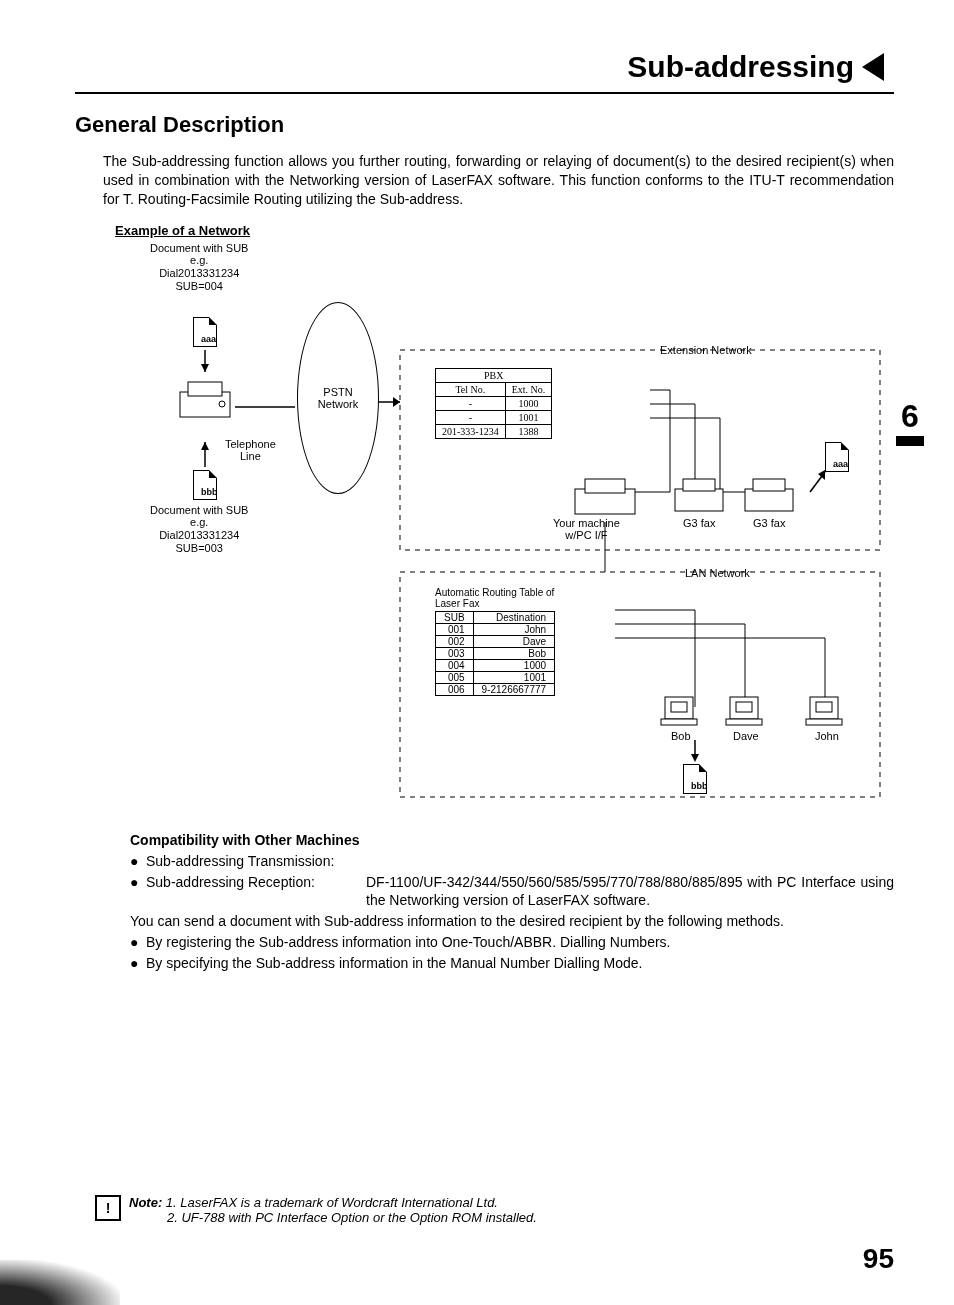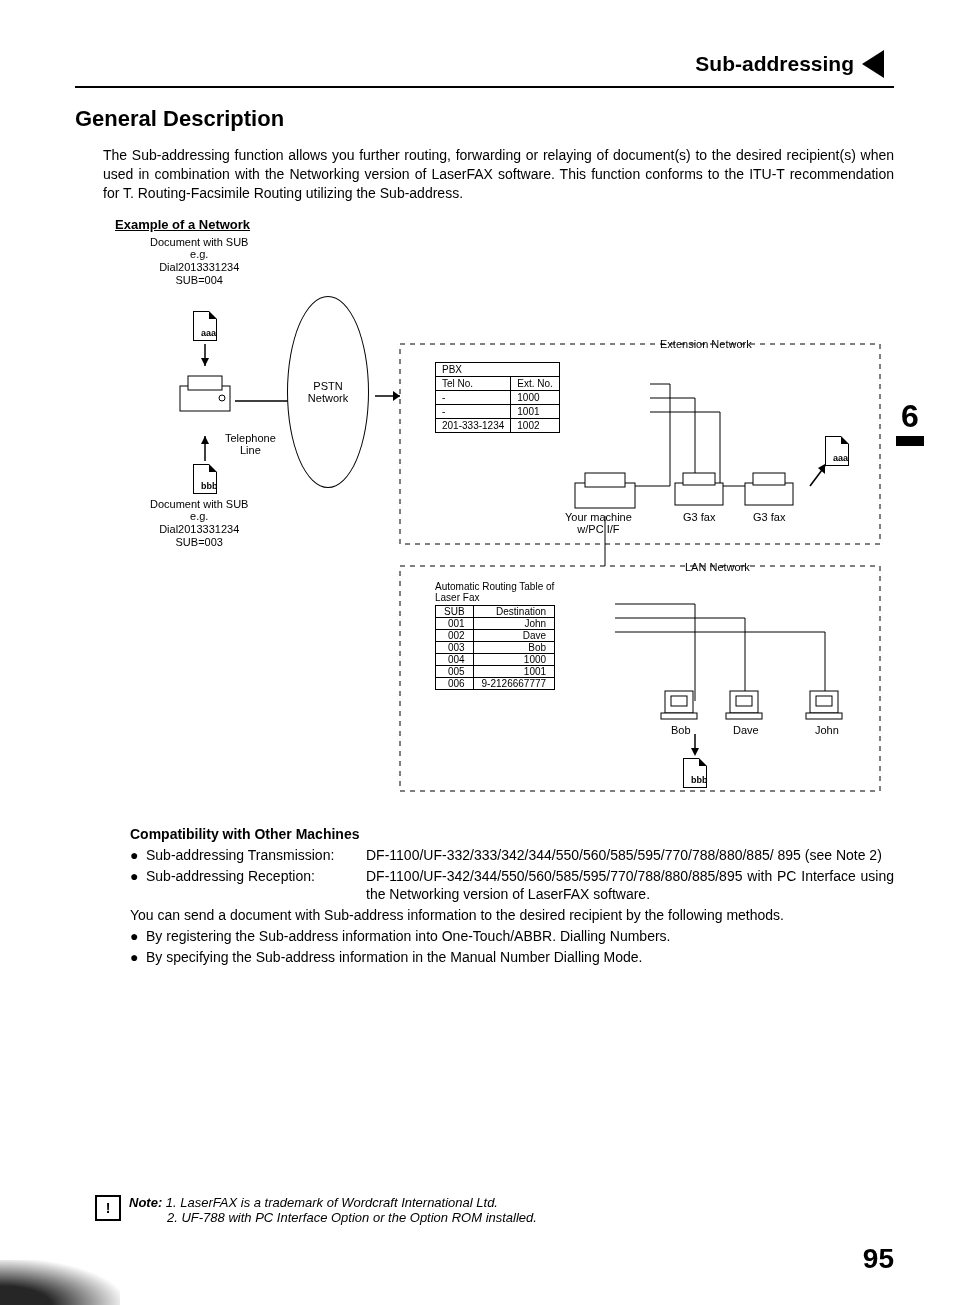--- a/index.html
+++ b/index.html
@@ -11,21 +11,21 @@
   }
   .page {
     width: 954px;
     height: 1305px;
     position: relative;
     box-sizing: border-box;
     padding: 50px 60px 30px 75px;
   }
   .chapter-title {
     text-align: right;
-    font-size: 21px;
+    font-size: 30px;
     font-weight: bold;
     padding-right: 10px;
     display: flex;
     justify-content: flex-end;
     align-items: center;
     gap: 8px;
   }
   .arrow-left {
     width: 0; height: 0;
     border-top: 14px solid transparent;
@@ -102,22 +102,23 @@
   }
   .pbx-table {
     position: absolute;
     border-collapse: collapse;
     font-size: 10px;
     background: #fff;
   }
   .pbx-table td, .pbx-table th {
     border: 1px solid #000;
     padding: 1px 6px;
-    text-align: left;
+    text-align: center;
     font-weight: normal;
+    font-family: Liberation Serif, serif;
   }
   .pbx-table .hdr {
     font-weight: normal;
     border-bottom: 1px solid #000;
   }
   .routing-table {
     position: absolute;
     border-collapse: collapse;
     font-size: 10px;
     background: #fff;
@@ -321,21 +322,21 @@
       <div>e.g.</div>
       <div>Dial2013331234</div>
       <div>SUB=003</div>
     </div>
 
     <div class="floating-label" style="left:120px; top:196px;">
       <span style="white-space:pre-line">Telephone
 Line</span>
     </div>
 
-    <div class="oval" style="left:182px; top:60px; width:80px; height:190px;">
+    <div class="oval" style="left:192px; top:60px; width:80px; height:190px;">
       <span style="white-space:pre-line">PSTN
 Network</span>
     </div>
 
     <div class="floating-label" style="left:555px; top:102px;">Extension Network</div>
 
     <table class="pbx-table" style="left:330px; top:126px;">
       <tbody>
           <tr>
             <td colspan="2" class="hdr">PBX</td>
@@ -347,26 +348,26 @@
       <tr>
             <td>-</td>
             <td>1000</td>
           </tr>
       <tr>
             <td>-</td>
             <td>1001</td>
           </tr>
       <tr>
             <td>201-333-1234</td>
-            <td>1002</td>
+            <td>1388</td>
           </tr>
     </tbody>
       </table>
 
-    <div class="floating-label" style="left:460px; top:275px;">
+    <div class="floating-label" style="left:448px; top:275px;">
       <span style="white-space:pre-line">Your machine
 w/PC I/F</span>
     </div>
     <div class="floating-label" style="left:578px; top:275px;">G3 fax</div>
     <div class="floating-label" style="left:648px; top:275px;">G3 fax</div>
 
     <div class="doc-ear" style="position:absolute; left:720px; top:200px;">
       <span class="doc-label">aaa</span>
     </div>
 
@@ -417,21 +418,20 @@
 
   <div class="section-tab">
     <div class="num">6</div>
     <div class="bar"></div>
   </div>
 
   <div class="compat-head">Compatibility with Other Machines</div>
   <div class="bullet-row">
     <span class="dot">●</span>
     <span class="label">Sub-addressing Transmission:</span>
-    <span class="val">DF-1100/UF-332/333/342/344/550/560/585/595/770/788/880/885/ 895 (see Note 2)</span>
   </div>
   <div class="bullet-row">
     <span class="dot">●</span>
     <span class="label">Sub-addressing Reception:</span>
     <span class="val">DF-1100/UF-342/344/550/560/585/595/770/788/880/885/895 with PC Interface using the Networking version of LaserFAX software.</span>
   </div>
 
   <div class="para">You can send a document with Sub-address information to the desired recipient by the following methods.</div>
   <div class="bullet-row">
     <span class="dot">●</span>

